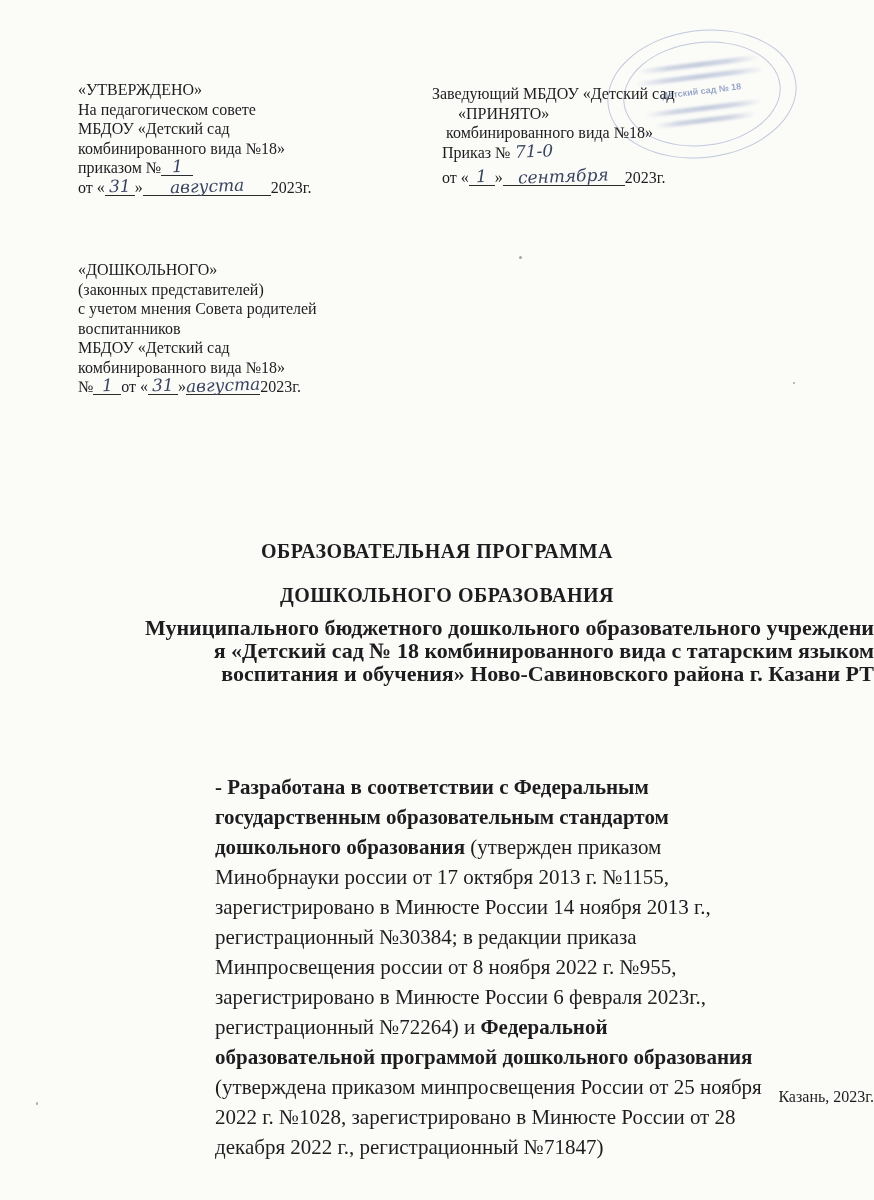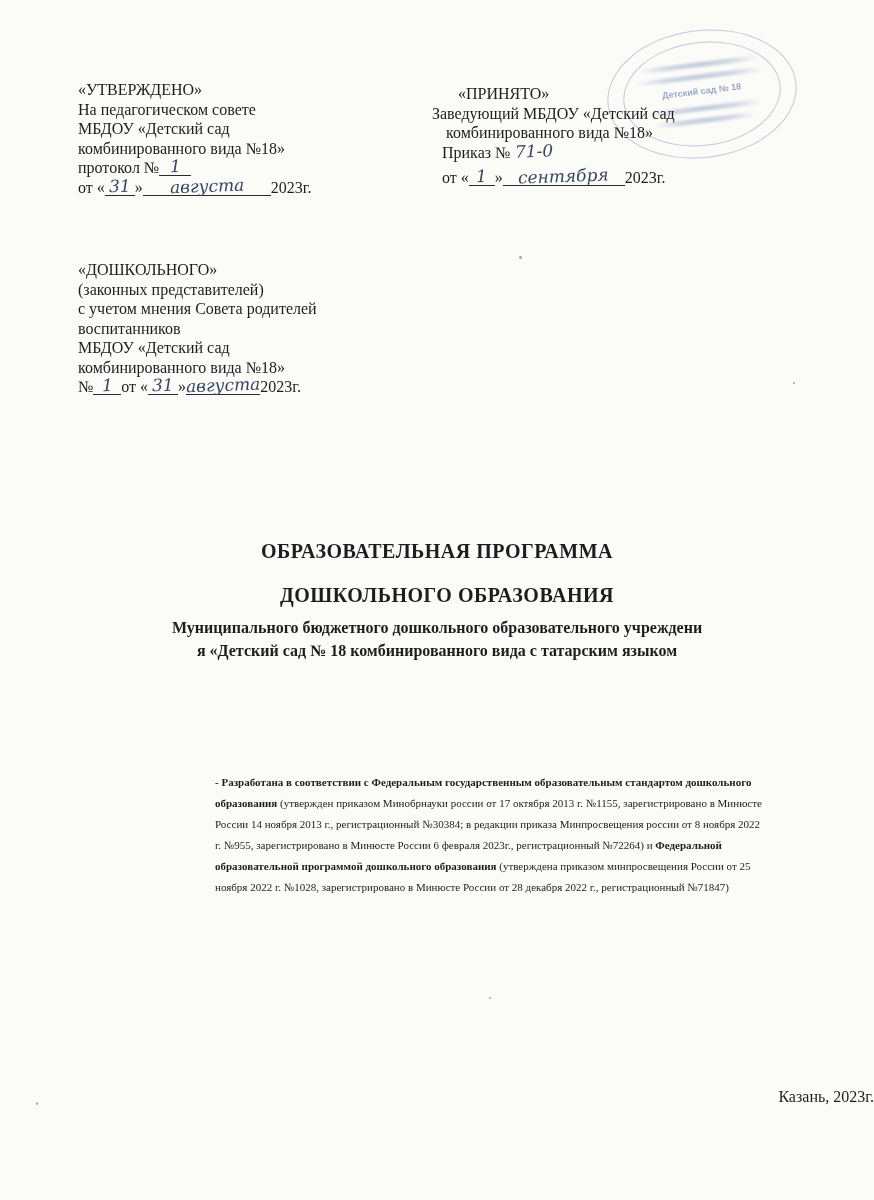--- a/index.html
+++ b/index.html
@@ -34,29 +34,29 @@
   }
   .title {
     width: 100%;
     text-align: center;
     font-weight: bold;
     font-size: 20px;
     letter-spacing: 0.5px;
   }
   .subtitle {
     width: 100%;
-    text-align: center;
+    text-align: right;
     font-weight: bold;
-    font-size: 16px;
+    font-size: 22px;
     line-height: 23px;
   }
   .body-par {
     width: 552px;
-    font-size: 11px;
-    line-height: 21px;
+    font-size: 21px;
+    line-height: 30px;
     white-space: normal;
   }
   .footer {
     width: 100%;
     text-align: right;
     font-size: 16px;
   }
   
   .stamp {
     width: 190px;
@@ -104,30 +104,30 @@
     <div class="blur-line" style="left:36px; right:36px; top:76px;"></div>
     <div class="blur-line" style="left:44px; right:44px; top:88px;"></div>
   </div>
 
   <div class="abs blk" style="left:78px; top:80px;">
     <div>«УТВЕРЖДЕНО»</div>
     <div>На педагогическом совете</div>
     <div>МБДОУ «Детский сад</div>
     <div>комбинированного вида №18»</div>
     <div>
-      <span>протокол №</span><span class="fill" style="min-width:32px;"><span class="hand">1</span></span>
+      <span>приказом №</span><span class="fill" style="min-width:32px;"><span class="hand">1</span></span>
     </div>
     <div>
       <span>от «</span><span class="fill" style="min-width:30px;"><span class="hand">31</span></span><span>»</span><span class="fill" style="min-width:128px;"><span class="hand">августа</span></span><span>2023г.</span>
     </div>
   </div>
 
   <div class="abs blk" style="left:432px; top:84px;">
+    <div>Заведующий МБДОУ «Детский сад</div>
     <div style="padding-left:26px;">«ПРИНЯТО»</div>
-    <div>Заведующий МБДОУ «Детский сад</div>
     <div style="padding-left:14px;">комбинированного вида №18»</div>
     <div style="padding-left:10px;">
       <span>Приказ №</span><span class="fill" style="min-width:48px; border-bottom:none;"><span class="hand">71-0</span></span>
     </div>
     <div style="padding-left:10px; margin-top:6px;">
       <span>от «</span><span class="fill" style="min-width:26px;"><span class="hand">1</span></span><span>»</span><span class="fill" style="min-width:122px;"><span class="hand">сентября</span></span><span>2023г.</span>
     </div>
   </div>
 
   <div class="abs blk" style="left:78px; top:260px;">
@@ -140,20 +140,21 @@
     <div>
       <span>№</span><span class="fill" style="min-width:28px;"><span class="hand">1</span></span><span>от «</span><span class="fill" style="min-width:30px;"><span class="hand">31</span></span><span>»</span><span class="fill" style="min-width:68px;"><span class="hand">августа</span></span><span>2023г.</span>
     </div>
   </div>
 
   <div class="abs title" style="top:540px;">ОБРАЗОВАТЕЛЬНАЯ ПРОГРАММА</div>
   <div class="abs title" style="top:584px;padding-left:20px;">ДОШКОЛЬНОГО ОБРАЗОВАНИЯ</div>
 
   <div class="abs subtitle" style="top:616px;">Муниципального бюджетного дошкольного образовательного учреждени</div>
   <div class="abs subtitle" style="top:639px;">я «Детский сад № 18 комбинированного вида с татарским языком</div>
+  <div class="abs subtitle" style="top:662px;">воспитания и обучения» Ново-Савиновского района г. Казани РТ</div>
 
   <div class="abs body-par" style="left:215px; top:772px;">
     <span style="font-weight:bold;">- Разработана в соответствии с Федеральным государственным образовательным стандартом дошкольного образования </span><span>(утвержден приказом Минобрнауки россии от 17 октября 2013 г. №1155, зарегистрировано в Минюсте России 14 ноября 2013 г., регистрационный №30384; в редакции приказа Минпросвещения россии от 8 ноября 2022 г. №955, зарегистрировано в Минюсте России 6 февраля 2023г., регистрационный №72264) и </span><span style="font-weight:bold;">Федеральной образовательной программой дошкольного образования </span><span>(утверждена приказом минпросвещения России от 25 ноября 2022 г. №1028, зарегистрировано в Минюсте России от 28 декабря 2022 г., регистрационный №71847)</span>
   </div>
 
   <div class="abs footer" style="top:1088px; padding-left:100px;">Казань, 2023г.</div>
 
   <div class="speck" style="left:519px; top:256px; width:3px; height:3px;"></div>
   <div class="speck" style="left:793px; top:382px; width:2px; height:2px;"></div>
   <div class="speck" style="left:489px; top:997px; width:2px; height:2px;"></div>

